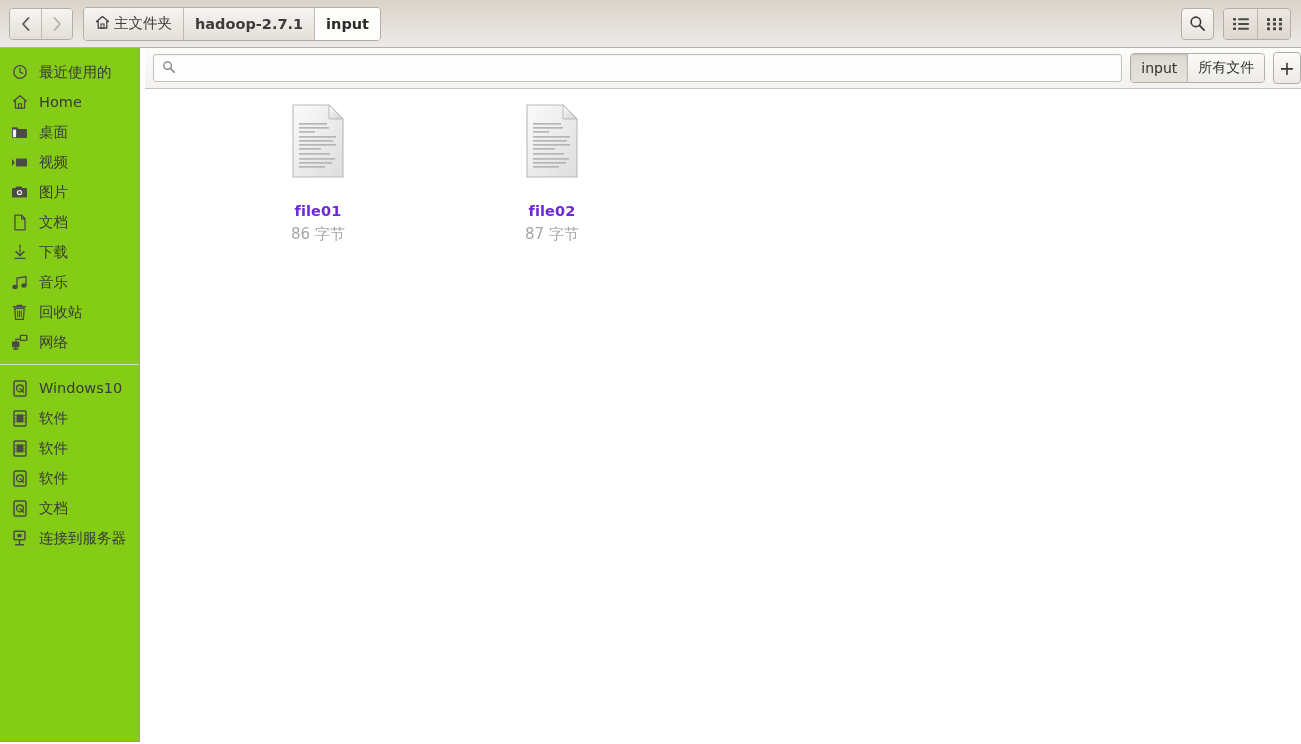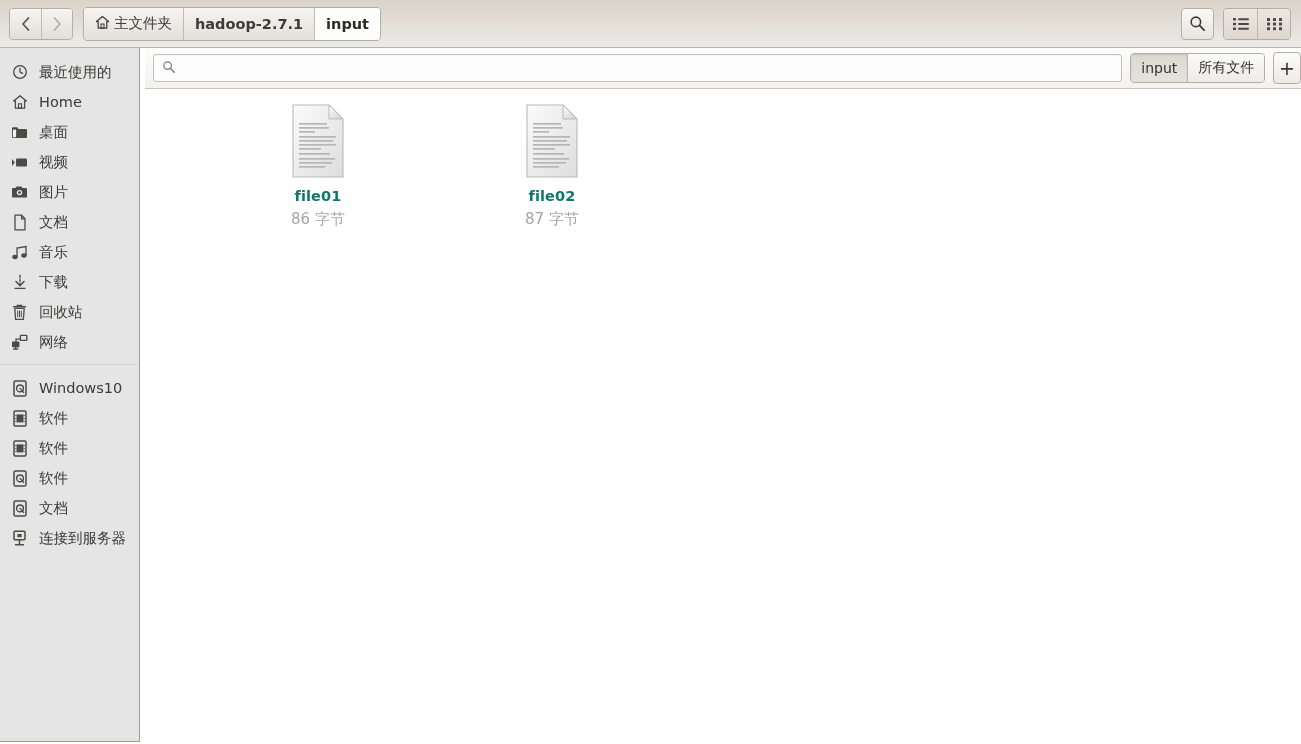--- a/index.html
+++ b/index.html
@@ -99,40 +99,40 @@
     margin-left:8px; width:28px; height:32px;
     border:1px solid #b4aea6; border-radius:4px;
     background: linear-gradient(to bottom,#fcfbfa,#edeae6);
     display:flex; align-items:center; justify-content:center; cursor:default;
     font-size:19px; color:#35342f; line-height:1;
   }
 
   
   .sidebar {
     position:absolute; top:48px; left:0; width:140px; height:694px;
-    background:#e5e5e5; border-right:1px solid #9d9a94;
+    background:#84cc16; border-right:1px solid #9d9a94;
     border-bottom:1px solid #9d9a94;
     padding-top:9px;
   }
   .side-item {
     display:flex; align-items:center; height:30px; padding-left:11px;
     font-size:14.5px; color:#3a3a38; cursor:default; gap:11px;
   }
   .side-icon { width:17px; height:17px; flex:none; display:flex; align-items:center; justify-content:center; }
   .side-sep { height:1px; background:#d9d7d3; margin:7px 0 8px 0; }
 
   
   .filearea {
     position:absolute; top:89px; left:145px; width:1156px; height:655px;
     background:#ffffff; padding:14px 0 0 110px;
     display:flex; flex-wrap:wrap; align-content:flex-start; gap:0 108px;
   }
   .fileitem { width:126px; display:flex; flex-direction:column; align-items:center; cursor:default; }
   .fileicon { width:58px; height:76px; position:relative; }
-  .fname { margin-top:9px; font-size:14.5px; color:#0f766e; font-weight:600; letter-spacing:.1px; }
+  .fname { margin-top:24px; font-size:14.5px; color:#6d28d9; font-weight:600; letter-spacing:.1px; }
   .fsize { margin-top:6px; font-size:15px; color:#a6a6a4; }
 </style>
 </head>
 <body>
 
 <div class="window">
 
   <div class="headerbar">
 
     <div class="navgroup">
@@ -289,38 +289,38 @@
           <svg width="14" height="17" viewBox="0 0 14 17">
               <path d="M2 1.2 H8.6 L12 4.8 V15.8 H2 Z" fill="none" stroke="#4a4a47" stroke-width="1.3" stroke-linejoin="round"></path>
               <path d="M8.6 1.2 V4.8 H12" fill="none" stroke="#4a4a47" stroke-width="1.2"></path>
             </svg>
         </span>
         <span>文档</span>
       </div>
 
       <div class="side-item">
         <span class="side-icon">
+          <svg width="14" height="16" viewBox="0 0 14 16">
+              <path d="M7 1.3 V10.4" stroke="#4a4a47" stroke-width="1.4" stroke-dasharray="2.3 1.6" stroke-linecap="round"></path>
+              <path d="M3 7.6 L7 11.8 L11 7.6" fill="none" stroke="#4a4a47" stroke-width="1.5" stroke-linejoin="round" stroke-linecap="round"></path>
+              <path d="M2 14.4 H12" stroke="#4a4a47" stroke-width="1.4" stroke-linecap="round"></path>
+            </svg>
+        </span>
+        <span>下载</span>
+      </div>
+
+      <div class="side-item">
+        <span class="side-icon">
           <svg width="17" height="15" viewBox="0 0 17 15">
               <path d="M6 12 V3 L15 1.5 V10.5" fill="none" stroke="#4a4a47" stroke-width="1.3"></path>
               <ellipse cx="4" cy="12" rx="2.7" ry="2.2" fill="#4a4a47"></ellipse>
               <ellipse cx="13" cy="10.5" rx="2.7" ry="2.2" fill="#4a4a47"></ellipse>
             </svg>
         </span>
         <span>音乐</span>
-      </div>
-
-      <div class="side-item">
-        <span class="side-icon">
-          <svg width="14" height="16" viewBox="0 0 14 16">
-              <path d="M7 1.3 V10.4" stroke="#4a4a47" stroke-width="1.4" stroke-dasharray="2.3 1.6" stroke-linecap="round"></path>
-              <path d="M3 7.6 L7 11.8 L11 7.6" fill="none" stroke="#4a4a47" stroke-width="1.5" stroke-linejoin="round" stroke-linecap="round"></path>
-              <path d="M2 14.4 H12" stroke="#4a4a47" stroke-width="1.4" stroke-linecap="round"></path>
-            </svg>
-        </span>
-        <span>下载</span>
       </div>
 
       <div class="side-item">
         <span class="side-icon">
           <svg width="15" height="17" viewBox="0 0 15 17">
               <path d="M1.5 2.8 H13.5" stroke="#4a4a47" stroke-width="1.4" stroke-linecap="round"></path>
               <path d="M5.2 2.8 V1.4 H9.8 V2.8" fill="none" stroke="#4a4a47" stroke-width="1.2"></path>
               <path d="M2.8 4.4 H12.2 L11.4 15.4 H3.6 Z" fill="none" stroke="#4a4a47" stroke-width="1.3" stroke-linejoin="round"></path>
               <path d="M5.7 6.6 V13.2 M7.5 6.6 V13.2 M9.3 6.6 V13.2" stroke="#4a4a47" stroke-width="1"></path>
             </svg>

